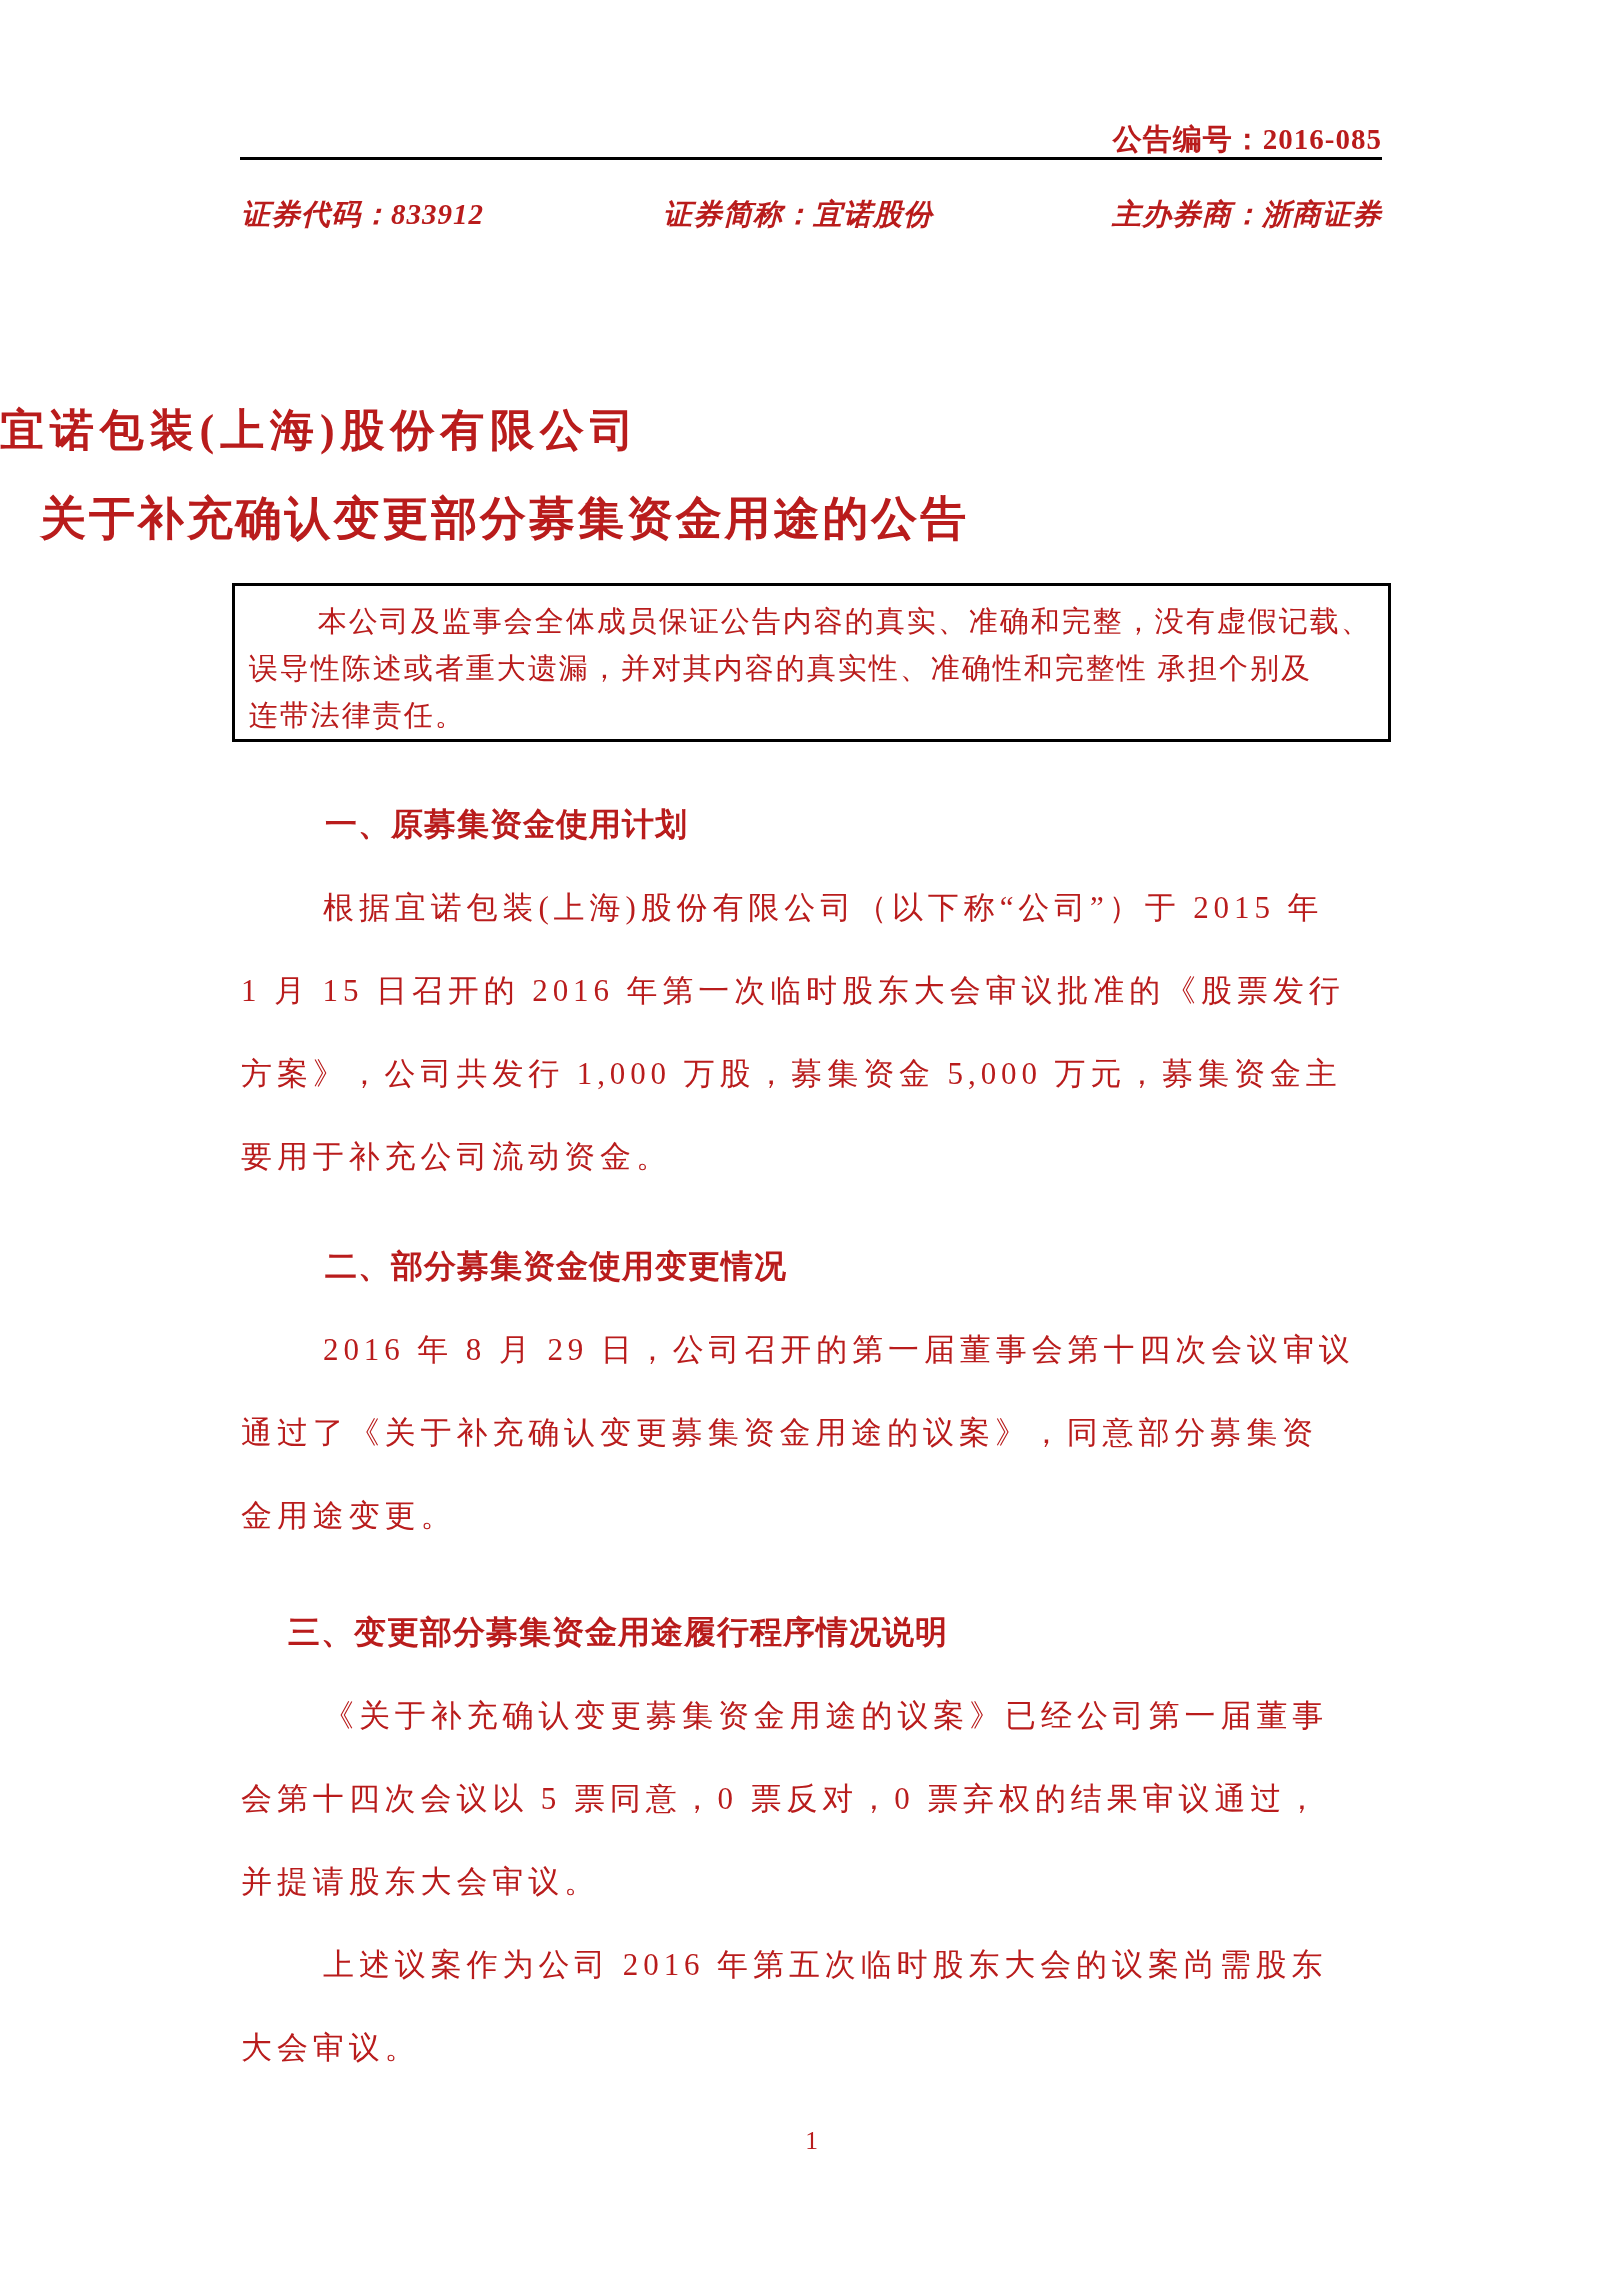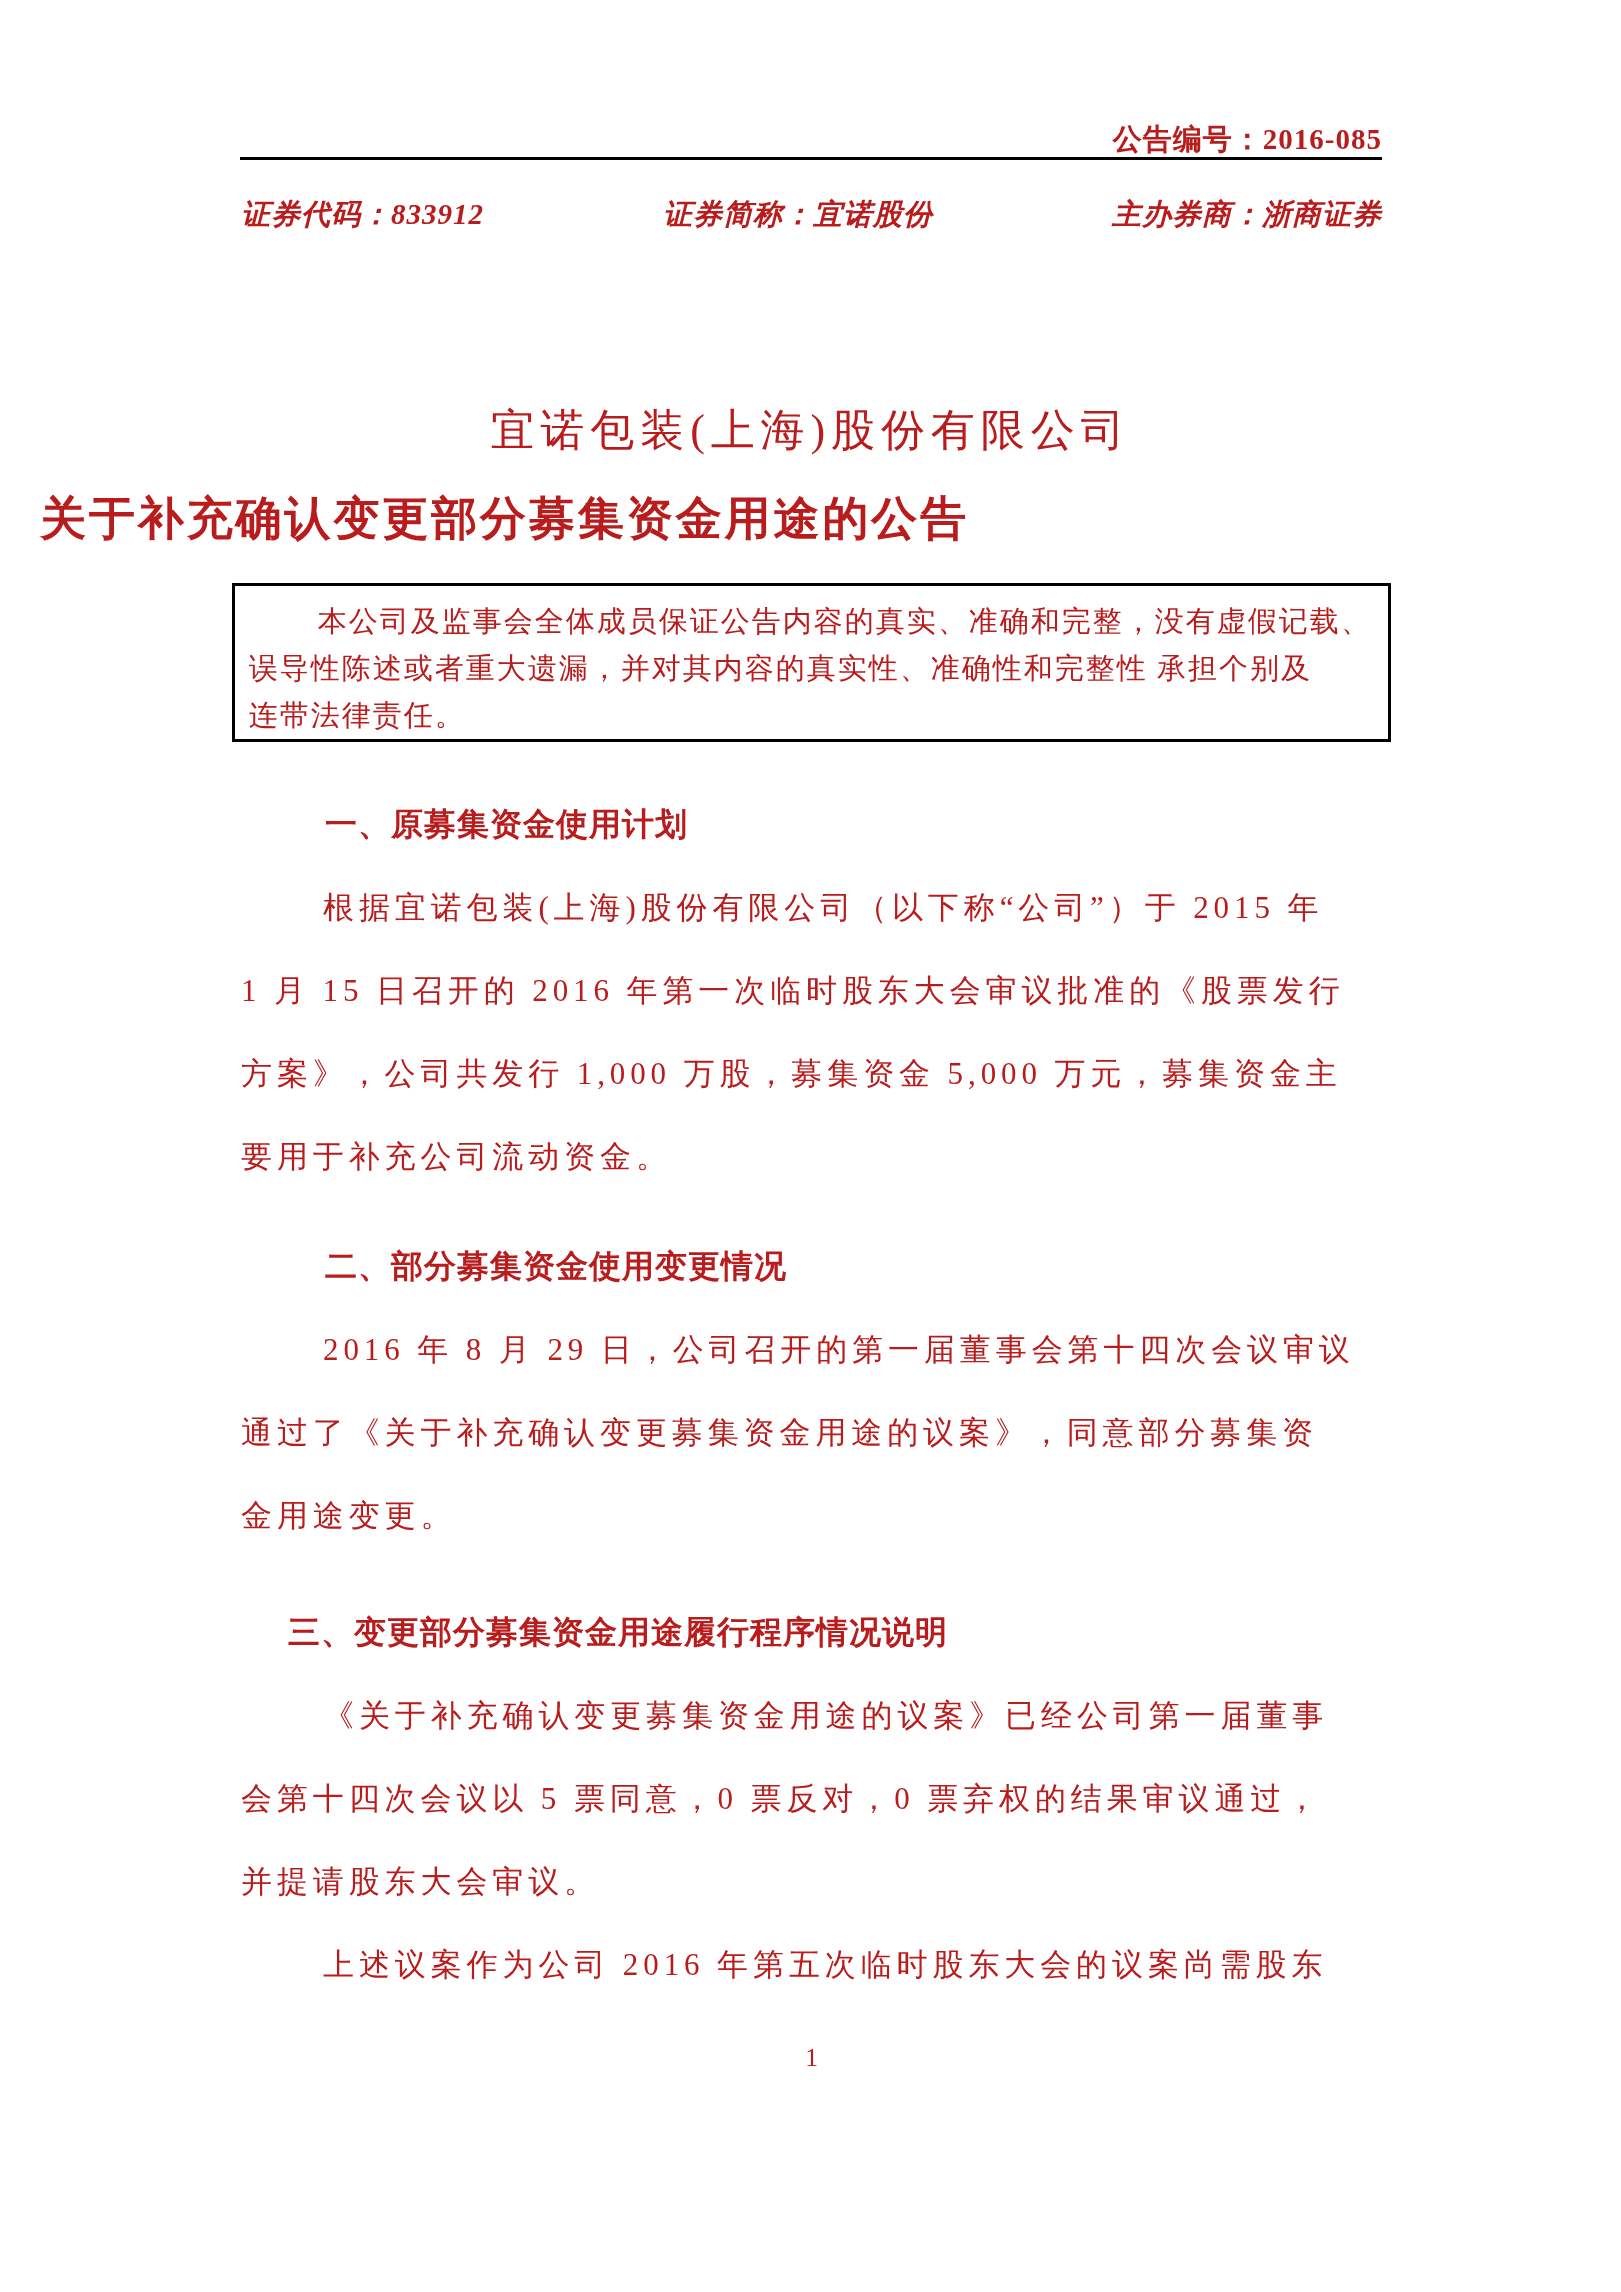--- a/index.html
+++ b/index.html
@@ -21,22 +21,22 @@
     letter-spacing:1px;
   }
   .rule{margin:0 239px 0 240px;border-top:3.9px solid #000;height:0;}
   .sec-codes{
     margin:35px 239px 0 241px;
     display:flex;justify-content:space-between;
     font-size:29px;font-weight:bold;font-style:italic;line-height:39px;
     letter-spacing:1px;
   }
   .title1{
-    margin:167px 0 0;text-align:center;
-    font-size:44px;font-weight:normal;line-height:59px;letter-spacing:5.9px;
+    margin:167px 0 0;text-align:left;
+    font-size:44px;font-weight:bold;line-height:59px;letter-spacing:5.9px;
   }
   .title2{
     margin:27.4px 0 0;
     font-size:46px;font-weight:bold;line-height:63px;letter-spacing:2.9px;padding-left:40px;
   }
   .disclaimer{
     margin:33px 230px 0 232px;
     border:3.9px solid #000;
     padding:11.8px 13.7px 0 13.7px;
     font-size:29px;line-height:47px;letter-spacing:2px;
@@ -92,18 +92,19 @@
     <div class="heading h-second">二、部分募集资金使用变更情况</div>
     <div class="bline first">2016 年 8 月 29 日，公司召开的第一届董事会第十四次会议审议</div>
     <div class="bline">通过了《关于补充确认变更募集资金用途的议案》，同意部分募集资</div>
     <div class="bline">金用途变更。</div>
 
     <div class="heading less-indent h-third">三、变更部分募集资金用途履行程序情况说明</div>
     <div class="bline first">《关于补充确认变更募集资金用途的议案》已经公司第一届董事</div>
     <div class="bline">会第十四次会议以 5 票同意，0 票反对，0 票弃权的结果审议通过，</div>
     <div class="bline">并提请股东大会审议。</div>
     <div class="bline first">上述议案作为公司 2016 年第五次临时股东大会的议案尚需股东</div>
+    <div class="bline">大会审议。</div>
 
     <div class="page-num">1</div>
   </div>
 
 </div>
 
 
 </body></html>

